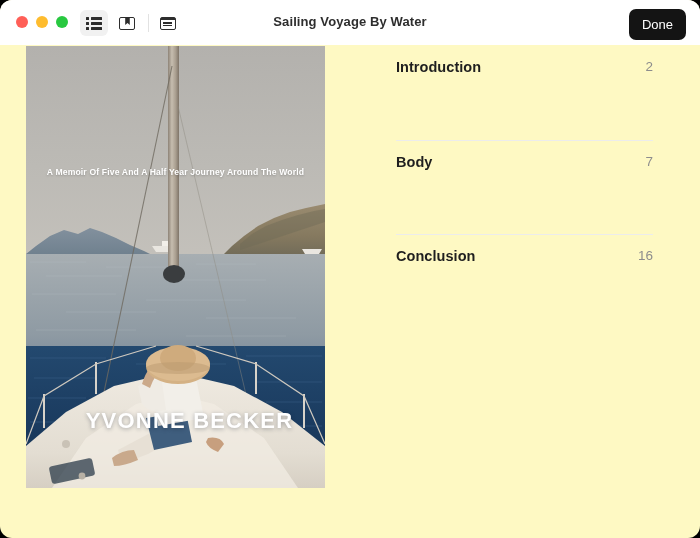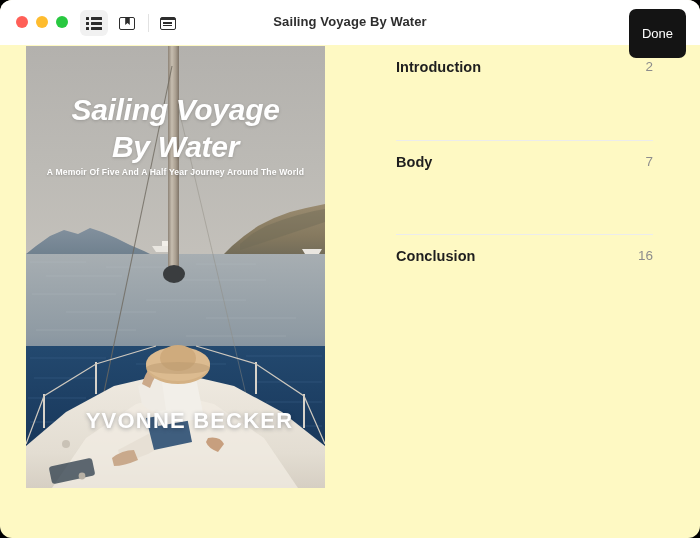--- a/index.html
+++ b/index.html
@@ -129,21 +129,21 @@
     letter-spacing: 0.1px;
   }
 
   #done-button {
     position: absolute;
     right: 14px; top: 9px;
     background: #141414;
     color: #ffffff;
     font-size: 13px;
     font-weight: normal;
-    padding: 18px 13px;
+    padding: 9px 13px;
     border-radius: 7px;
     line-height: 1;
     cursor: pointer;
   }
 
   
   #cover {
     position: absolute;
     left: 26px; top: 46px;
     width: 299px;
@@ -423,24 +423,20 @@
         <ellipse cx="152" cy="312" rx="18" ry="13" fill="#cfab7d"></ellipse>
         <ellipse cx="152" cy="322" rx="32" ry="6" fill="#b99a70" opacity="0.5"></ellipse>
 
         <path d="M182 392 Q194 390 198 398 L192 406 Q182 402 180 396 Z" fill="#c79f7e"></path>
       </g>
 
       <rect x="0" y="0" width="299" height="442" fill="none"></rect>
     </svg>
 
     <div class="cover-text-layer">
-      <div id="cover-title">
-        <div>Sailing Voyage</div>
-        <div>By Water</div>
-      </div>
       <div id="cover-subtitle">A Memoir Of Five And A Half Year Journey Around  The World</div>
       <div id="cover-author">YVONNE  BECKER</div>
     </div>
   </div>
 
   <div id="toc">
 
     <div class="toc-entry">
       <span class="toc-title">Introduction</span>
       <span class="toc-page">2</span>

